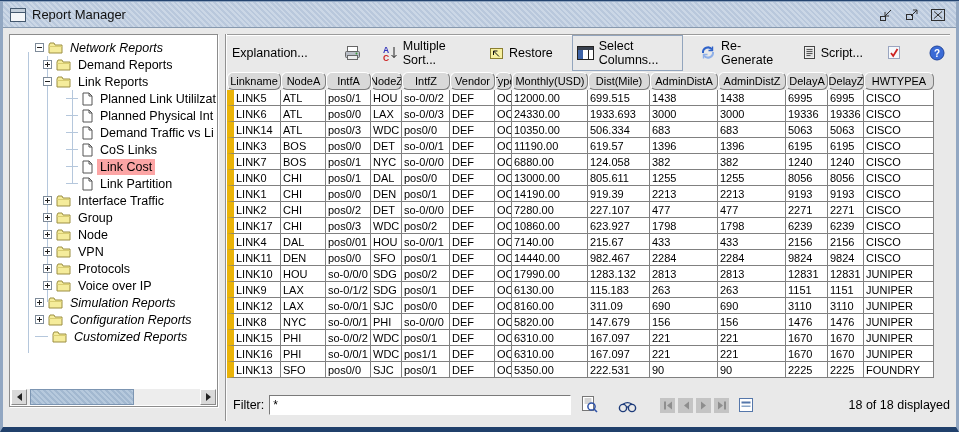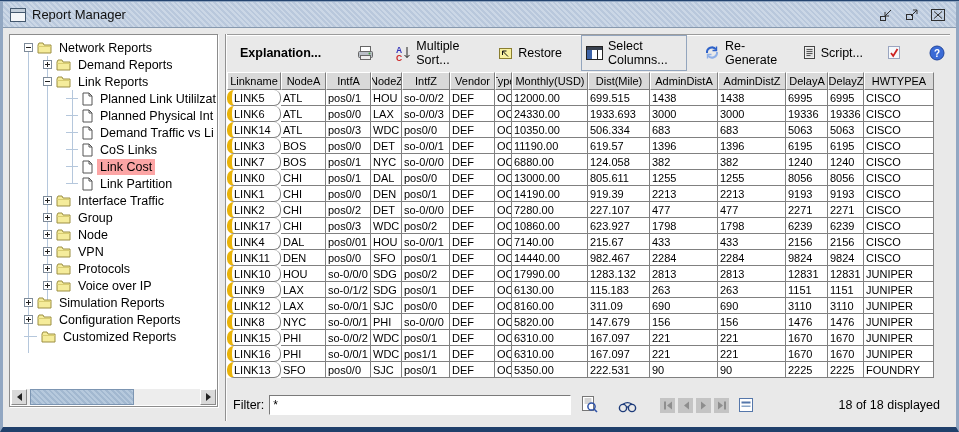--- a/index.html
+++ b/index.html
@@ -23,21 +23,21 @@
 
   
   .tree-panel{position:absolute;left:6px;top:32px;width:209px;height:373px;background:#fff;
     border:1px solid #8C8C8C;box-shadow:1px 1px 0 #fff;}
   .tree-view{position:absolute;left:1px;top:1px;right:1px;bottom:18px;overflow:hidden;padding-top:3px;}
   .guide{position:absolute;width:1px;background:#B5C7DC;}
   .g-root{left:17px;top:16px;height:301px;}
   .g-l1{left:36px;top:20px;height:246px;}
   .g-l2{left:61px;top:54px;height:93px;}
   .titem{display:flex;align-items:center;height:17px;white-space:nowrap;position:relative;font-size:12.5px;color:#000;}
-  .titem.lvl0{padding-left:13px;}
+  .titem.lvl0{padding-left:24px;font-style:italic;}
   .titem.lvl1{padding-left:32px;}
   .titem.lvl2{padding-left:55px;}
   .exp{width:9px;height:9px;border:1px solid #7E8B99;background:#fff;position:relative;flex:0 0 auto;}
   .exp::before{content:"";position:absolute;left:1px;right:1px;top:3px;height:1px;background:#222;}
   .exp.plus::after{content:"";position:absolute;top:1px;bottom:1px;left:3px;width:1px;background:#222;}
   .conn{height:1px;background:#B5C7DC;flex:0 0 auto;}
   .ticon{margin:0 4px;display:inline-flex;flex:0 0 auto;}
   .tlabel{padding:1px 3px;}
   .titem.sel .tlabel{background:#fca5a5;}
   .hscroll{position:absolute;left:1px;right:1px;bottom:1px;height:16px;background:#EDEDED;display:flex;}
@@ -51,48 +51,48 @@
   .tri-l{border-top:4px solid transparent;border-bottom:4px solid transparent;border-right:5px solid #222;}
   .tri-r{border-top:4px solid transparent;border-bottom:4px solid transparent;border-left:5px solid #222;}
 
   
   .right-panel{position:absolute;left:222px;top:32px;right:6px;bottom:6px;background:#E9E9E9;
     border-left:1px solid #919191;box-shadow:inset 1px 0 0 #FDFDFD;}
   .toolbar{position:absolute;left:1px;right:0;top:0;height:36px;border-top:1px solid #9B9B9B;
     box-shadow:inset 0 1px 0 #FFF;display:flex;align-items:center;font-size:12.5px;}
   .tbtn{display:flex;align-items:center;gap:5px;padding:3px 4px;border:1px solid transparent;cursor:default;color:#000;}
   .tbtn.focused{border:1px solid #93A5BD;align-items:center;}
-  .toolbar .ml8{margin-left:8px;font-weight:bold;}.toolbar .ml12{margin-left:12px;}
+  .toolbar .ml8{}.toolbar .ml12{margin-left:12px;}
   .toolbar .ml14{margin-left:14px;}.toolbar .ml18{margin-left:18px;}.toolbar .ml26{margin-left:26px;}
 
   
   .table-wrap{position:absolute;left:1px;top:38px;width:730px;height:307px;overflow:hidden;}
   .grid{position:absolute;left:0;top:0;}
   .thr{display:flex;height:18px;}
   .th{background:#D9D9D9;border-top:1px solid #FFF;border-left:1px solid #FFF;
     border-right:1px solid #7E7E7E;border-bottom:1px solid #7E7E7E;
-    font-size:11px;display:flex;align-items:center;justify-content:center;overflow:hidden;white-space:nowrap;}
+    font-size:11px;display:flex;align-items:center;justify-content:center;overflow:hidden;white-space:nowrap;border-radius:6px;}
   .tr{display:flex;height:16px;background:#fff;}
   .td{border-right:1px solid #808080;border-bottom:1px solid #808080;font-size:11px;
     display:flex;align-items:center;padding-left:2px;overflow:hidden;white-space:nowrap;}
   .tr .td:first-child,{border-left:1px solid #808080;}
-  .tr .c0{border-left:5px solid #eab308;border-radius:7px;}
+  .tr .c0{border-left:7px solid #eab308;}
   .c0{width:54px;}.c1{width:45px;}.c2{width:45px;}.c3{width:31px;}.c4{width:48px;}
   .c5{width:45px;}.c6{width:17px;}.c7{width:76px;}.c8{width:62px;}.c9{width:68px;}
   .c10{width:68px;}.c11{width:42px;}.c12{width:36px;}.c13{width:70px;}
 
   
   .footer{position:absolute;left:1px;right:0;bottom:2px;height:28px;display:flex;align-items:center;font-size:12.5px;}
   .f-label{margin-left:6px;}
   .f-input{margin-left:5px;width:302px;height:20px;border:1px solid;border-color:#7A7A7A #FFF #FFF #7A7A7A;
     background:#fff;font-family:"Liberation Sans",sans-serif;font-size:12px;padding:1px 3px;outline:none;}
   .f-icon{margin-left:10px;display:inline-flex;cursor:default;}
   .pager{display:flex;gap:3px;margin-left:22px;}
   .pg-btn{width:15px;height:15px;background:#C4C4C4;display:flex;align-items:center;justify-content:center;}
-  .status{margin-left:auto;margin-right:10px;color:#000;}
+  .status{margin-left:auto;color:#000;}
   svg{display:block;}
 </style>
 </head>
 <body>
 
 <div class="frame">
 
   <div class="titlebar">
     <span class="title-icon">
       <svg width="16" height="14" viewBox="0 0 16 14">

